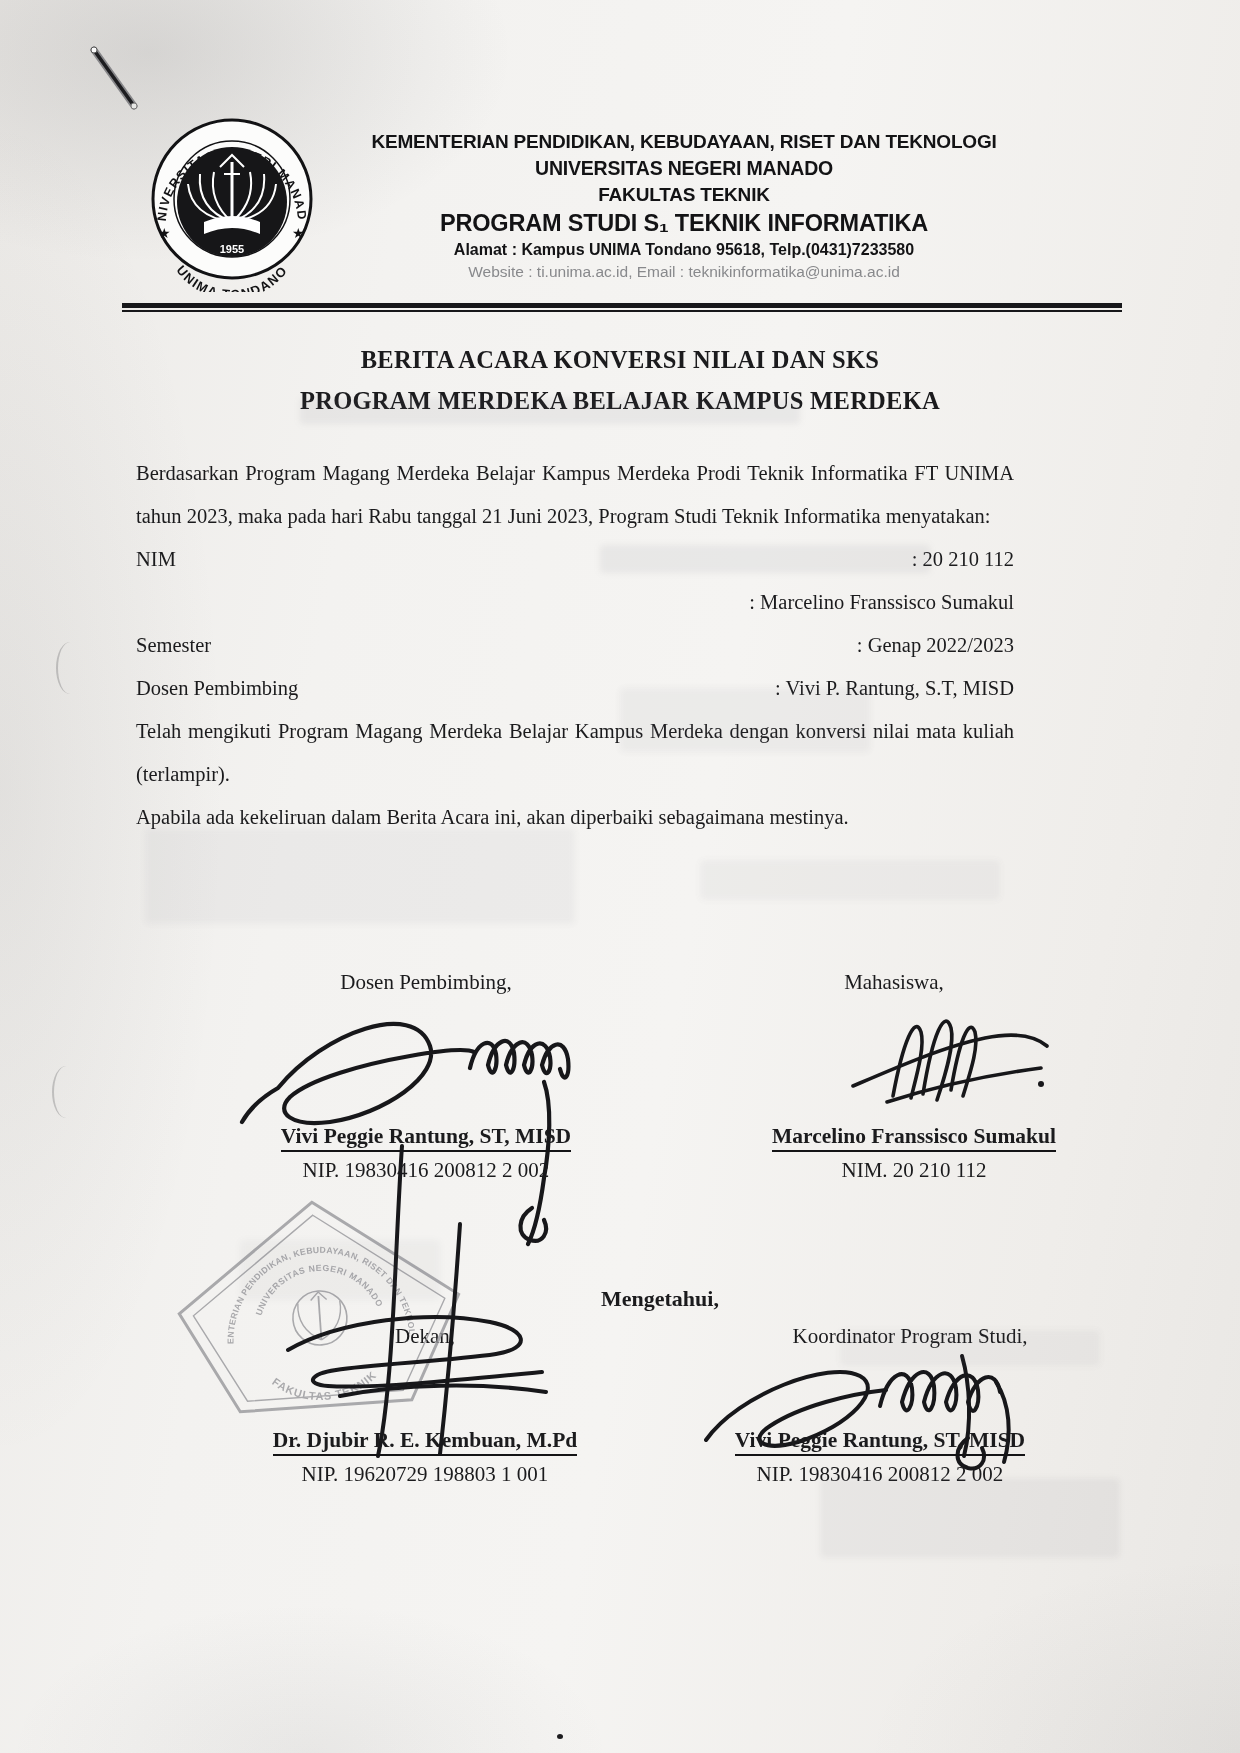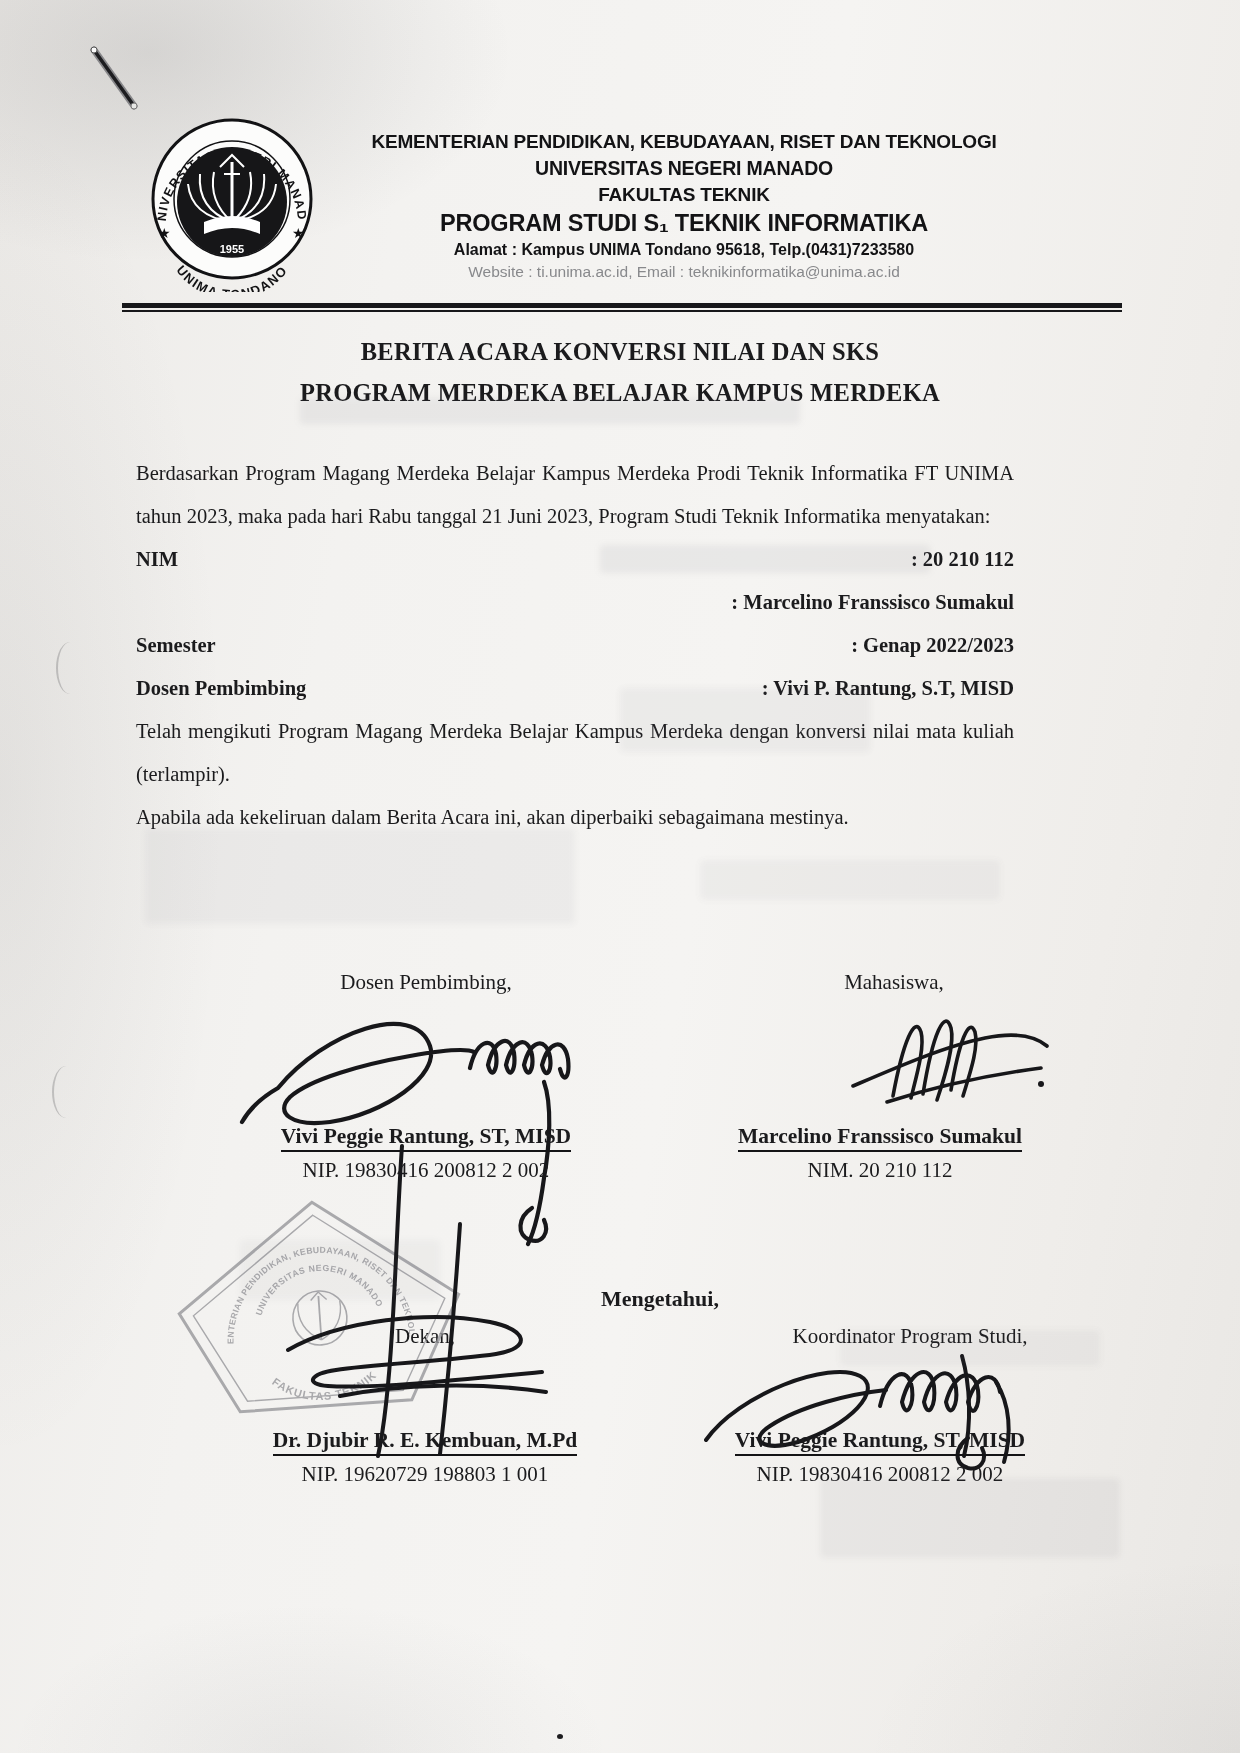--- a/index.html
+++ b/index.html
@@ -20,25 +20,25 @@
   .lh-l2{font-size:19.5px;font-weight:700;letter-spacing:-.2px;line-height:27px;}
   .lh-l3{font-size:19px;font-weight:700;letter-spacing:-.2px;line-height:26px;}
   .lh-prog{font-size:23.5px;font-weight:800;letter-spacing:-.2px;line-height:30px;}
   .lh-addr{font-size:16px;font-weight:700;line-height:23px;}
   .lh-web{font-size:15.5px;font-weight:400;line-height:21px;color:#88898c;}
   .rule{left:122px;top:303px;width:1000px;}
   .rule .r1{height:5px;background:#17171a;}
   .rule .r2{height:2px;background:#17171a;margin-top:2px;}
   
   .title{left:140px;top:319px;width:960px;text-align:center;font-weight:700;font-size:24.5px;line-height:41px;letter-spacing:.3px;}
-  .title div:first-child{margin-top:12px;}
+  .title div:first-child{margin-top:20px;}
   
   .body-block{left:136px;top:452px;width:878px;font-size:20.5px;line-height:43px;}
   .body-block p{margin:0;text-align:justify;}
-  .field-row{display:flex;font-weight:bold;}
+  .field-row{display:flex;}
   .f-label{width:245px;flex:none;}
   .f-value{flex:1;text-align:right;}
   
   .sig-role{font-size:21px;}
   .sig-name{font-size:21.5px;font-weight:700;border-bottom:2.5px solid #141416;padding-bottom:1px;display:inline-block;}
   .sig-nip{font-size:21px;margin-top:6px;}
   .tc{text-align:center;}
   .bold{font-weight:700;}
   svg{display:block;}
   .ink{stroke:#17171a;fill:none;stroke-linecap:round;stroke-linejoin:round;}
@@ -150,21 +150,21 @@
       <path d="M10,84 C52,66 102,44 142,36 C172,30 192,34 204,44"></path>
       <path d="M44,100 C94,84 152,72 198,66"></path>
     </g>
     <circle cx="198" cy="82" r="3" fill="#17171a"></circle>
   </svg>
 
   <div class="abs tc" style="left:226px;top:1124px;width:400px">
     <span class="sig-name">Vivi Peggie Rantung, ST, MISD</span>
     <div class="sig-nip">NIP. 19830416 200812 2 002</div>
   </div>
-  <div class="abs tc" style="left:690px;top:1124px;width:380px">
+  <div class="abs tc" style="left:724px;top:1124px;width:380px">
     <span class="sig-name">Marcelino Franssisco Sumakul</span>
     <div class="sig-nip">NIM. 20 210 112</div>
   </div>
 
   <div class="abs tc bold" style="left:460px;top:1286px;width:400px;font-size:22px">Mengetahui,</div>
   <div class="abs tc sig-role" style="left:300px;top:1324px;width:250px">Dekan,</div>
   <div class="abs tc sig-role" style="left:700px;top:1324px;width:420px">Koordinator Program Studi,</div>
 
   <svg class="abs" style="left:168px;top:1194px;transform:rotate(-4deg);opacity:.8" width="302" height="222" viewBox="0 0 302 222">
     <defs>

